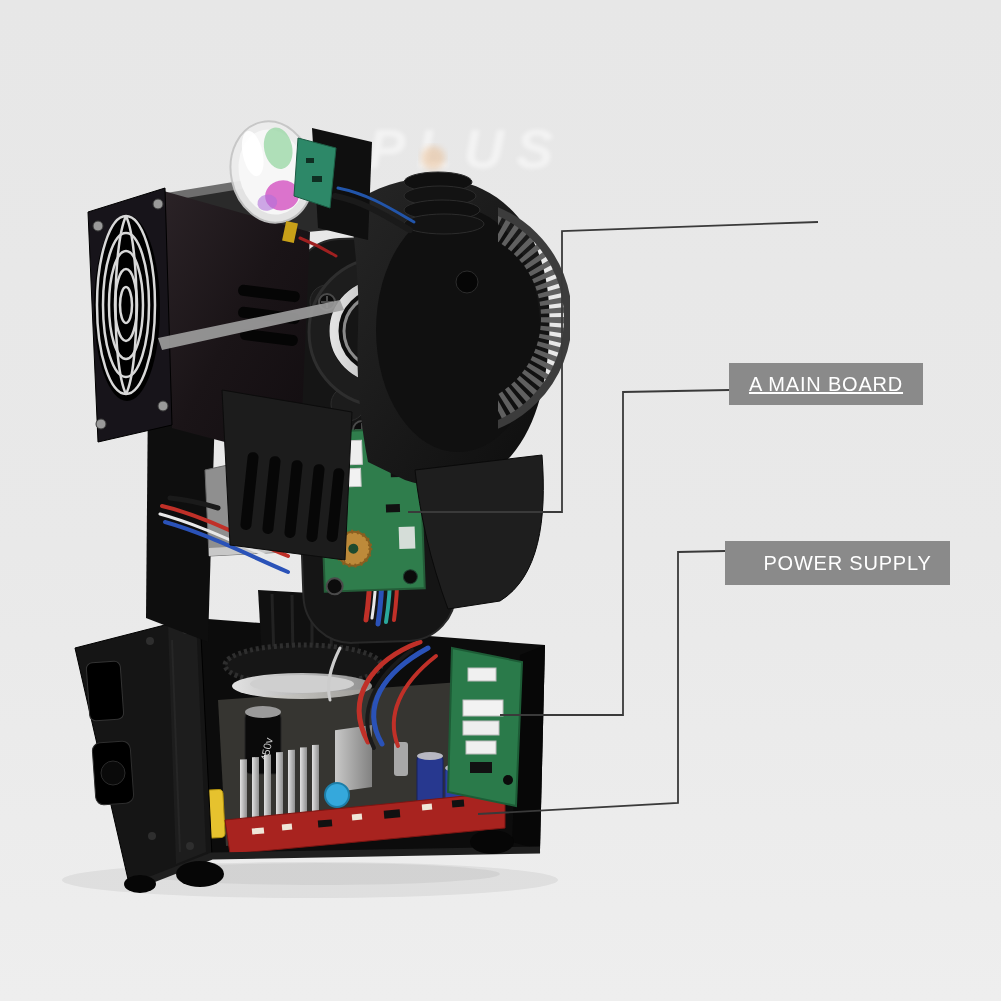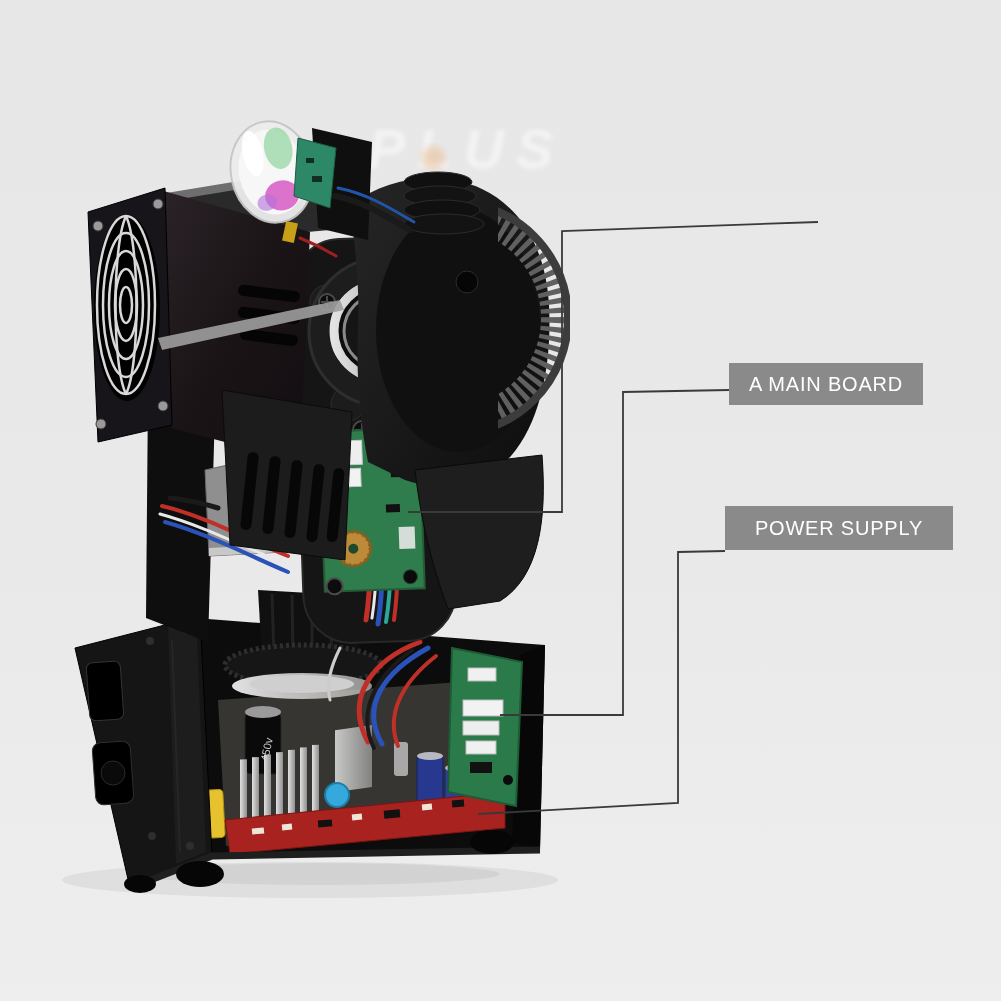--- a/index.html
+++ b/index.html
@@ -5,21 +5,21 @@
   html,body{margin:0;padding:0;}
   body{background:#e9e9e9;font-family:"Liberation Sans",sans-serif;}
   #stage{position:relative;width:1001px;height:1001px;overflow:hidden;
          background:linear-gradient(180deg,#e7e7e7 0%,#e9e9e9 55%,#eeeeee 100%);}
   #device-svg{position:absolute;left:0;top:0;width:1001px;height:1001px;}
   .callout-box{position:absolute;display:flex;align-items:center;justify-content:center;
     font-size:20px;letter-spacing:0.8px;font-weight:400;
     background:#8a8a8a;color:#ffffff;user-select:none;}
   #callout-drive{left:818px;top:202px;width:102px;height:40px;}
   #callout-main-board{left:729px;top:363px;width:194px;height:42px;}
-  #callout-power-supply{left:725px;top:506px;width:228px;height:44px;}
+  #callout-power-supply{left:725px;top:541px;width:205px;height:44px;padding-left:20px;}
   #watermark{position:absolute;left:368px;top:116px;width:360px;height:70px;
     font-size:56px;font-style:italic;font-weight:bold;letter-spacing:12px;
     color:rgba(255,255,255,0.5);filter:blur(2px);white-space:nowrap;pointer-events:none;}
 </style>
 </head>
 <body>
 
 <div id="stage">
 
   <div id="watermark">PLUS</div>
@@ -320,17 +320,17 @@
     </g>
 
     <g fill="none" stroke-width="1.8">
       <polyline class="leader-line" points="818,222 562,231 562,512 408,512" stroke="#3a3a3a"></polyline>
       <polyline class="leader-line" points="729,390 623,392 623,715 500,715" stroke="#3a3a3a"></polyline>
       <polyline class="leader-line" points="725,551 678,552 678,803 478,814" stroke="#3a3a3a"></polyline>
     </g>
   </svg>
 
 
-  <div id="callout-main-board" class="callout-box" style="background: rgb(138, 138, 138); color: rgb(255, 255, 255);">A MAIN BOARD</div>
+  <div id="callout-main-board" class="callout-box" style="background: rgb(138, 138, 138); color: rgb(255, 255, 255); text-decoration: underline;">A MAIN BOARD</div>
 
   <div id="callout-power-supply" class="callout-box" style="background: rgb(138, 138, 138); color: rgb(255, 255, 255);">POWER SUPPLY</div>
 
 </div>
 
 </body></html>

